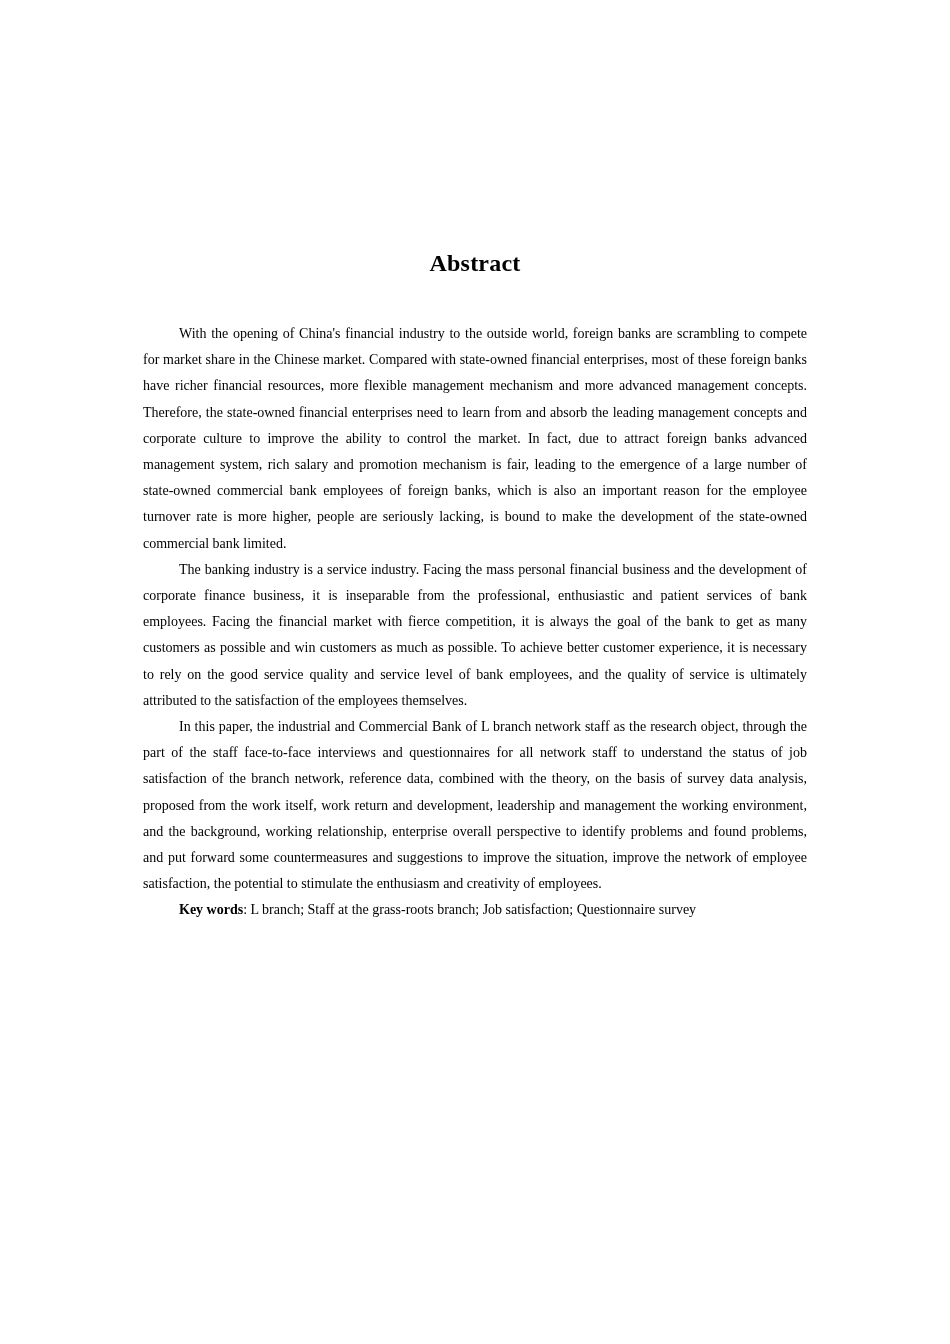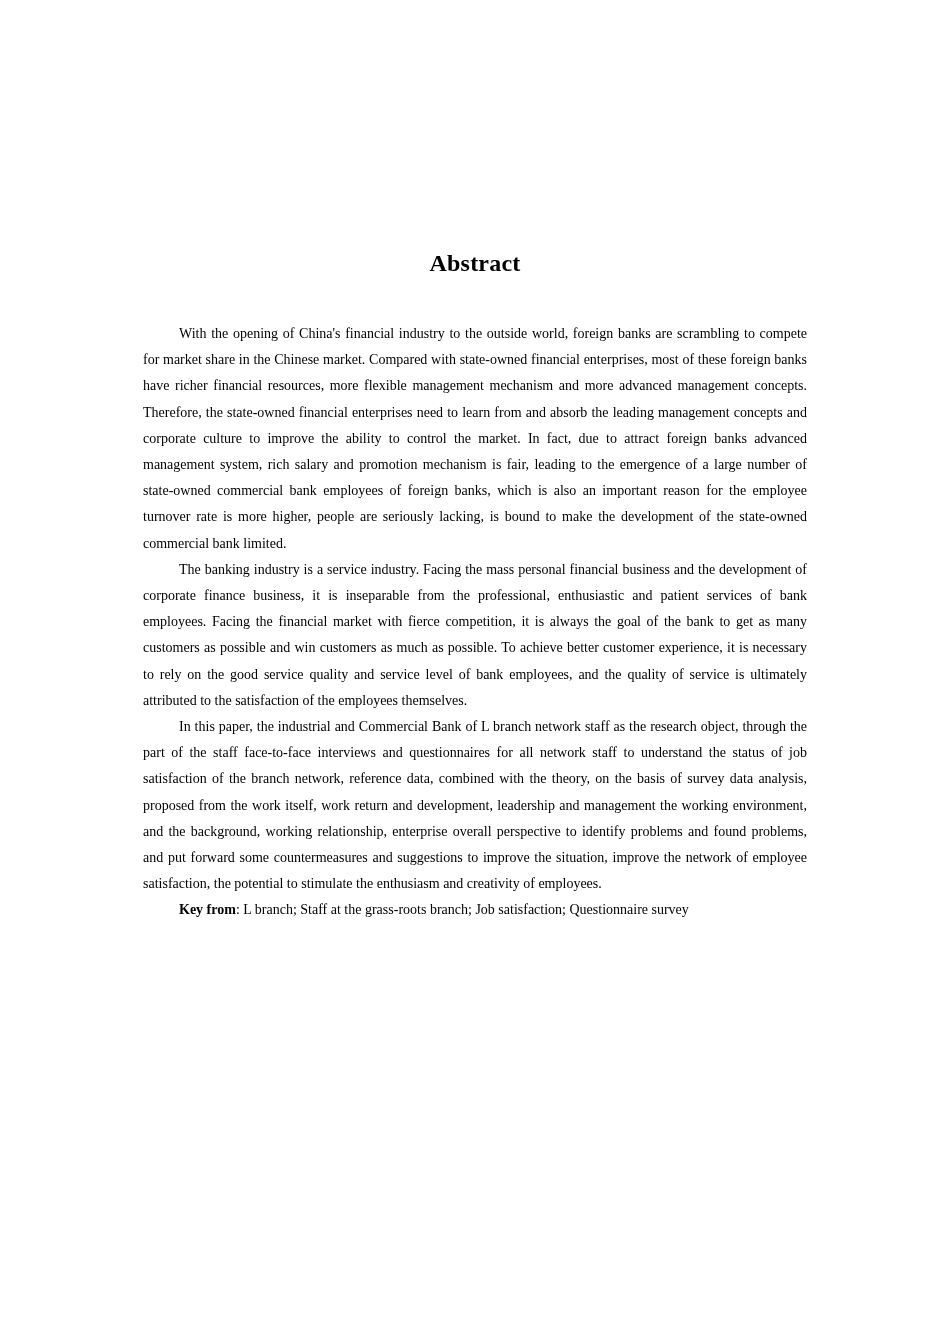--- a/index.html
+++ b/index.html
@@ -73,17 +73,17 @@
     <h1 class="doc-title">Abstract</h1>
 
     <div class="body-block">
 
       <p class="para">With the opening of China's financial industry to the outside world, foreign banks are scrambling to compete for market share in the Chinese market. Compared with state-owned financial enterprises, most of these foreign banks have richer financial resources, more flexible management mechanism and more advanced management concepts. Therefore, the state-owned financial enterprises need to learn from and absorb the leading management concepts and corporate culture to improve the ability to control the market. In fact, due to attract foreign banks advanced management system, rich salary and promotion mechanism is fair, leading to the emergence of a large number of state-owned commercial bank employees of foreign banks, which is also an important reason for the employee turnover rate is more higher, people are seriously lacking, is bound to make the development of the state-owned commercial bank limited.</p>
 
       <p class="para">The banking industry is a service industry. Facing the mass personal financial business and the development of corporate finance business, it is inseparable from the professional, enthusiastic and patient services of bank employees. Facing the financial market with fierce competition, it is always the goal of the bank to get as many customers as possible and win customers as much as possible. To achieve better customer experience, it is necessary to rely on the good service quality and service level of bank employees, and the quality of service is ultimately attributed to the satisfaction of the employees themselves.</p>
 
       <p class="para">In this paper, the industrial and Commercial Bank of L branch network staff as the research object, through the part of the staff face-to-face interviews and questionnaires for all network staff to understand the status of job satisfaction of the branch network, reference data, combined with the theory, on the basis of survey data analysis, proposed from the work itself, work return and development, leadership and management the working environment, and the background, working relationship, enterprise overall perspective to identify problems and found problems, and put forward some countermeasures and suggestions to improve the situation, improve the network of employee satisfaction, the potential to stimulate the enthusiasm and creativity of employees.</p>
 
-      <p class="para"><span class="kw-label">Key from</span><span>: </span><span>L branch; Staff at the grass-roots branch; Job satisfaction; Questionnaire survey</span></p>
+      <p class="para"><span class="kw-label">Key words</span><span>: </span><span>L branch; Staff at the grass-roots branch; Job satisfaction; Questionnaire survey</span></p>
 
     </div>
   </div>
 </div>
 
 </body></html>

